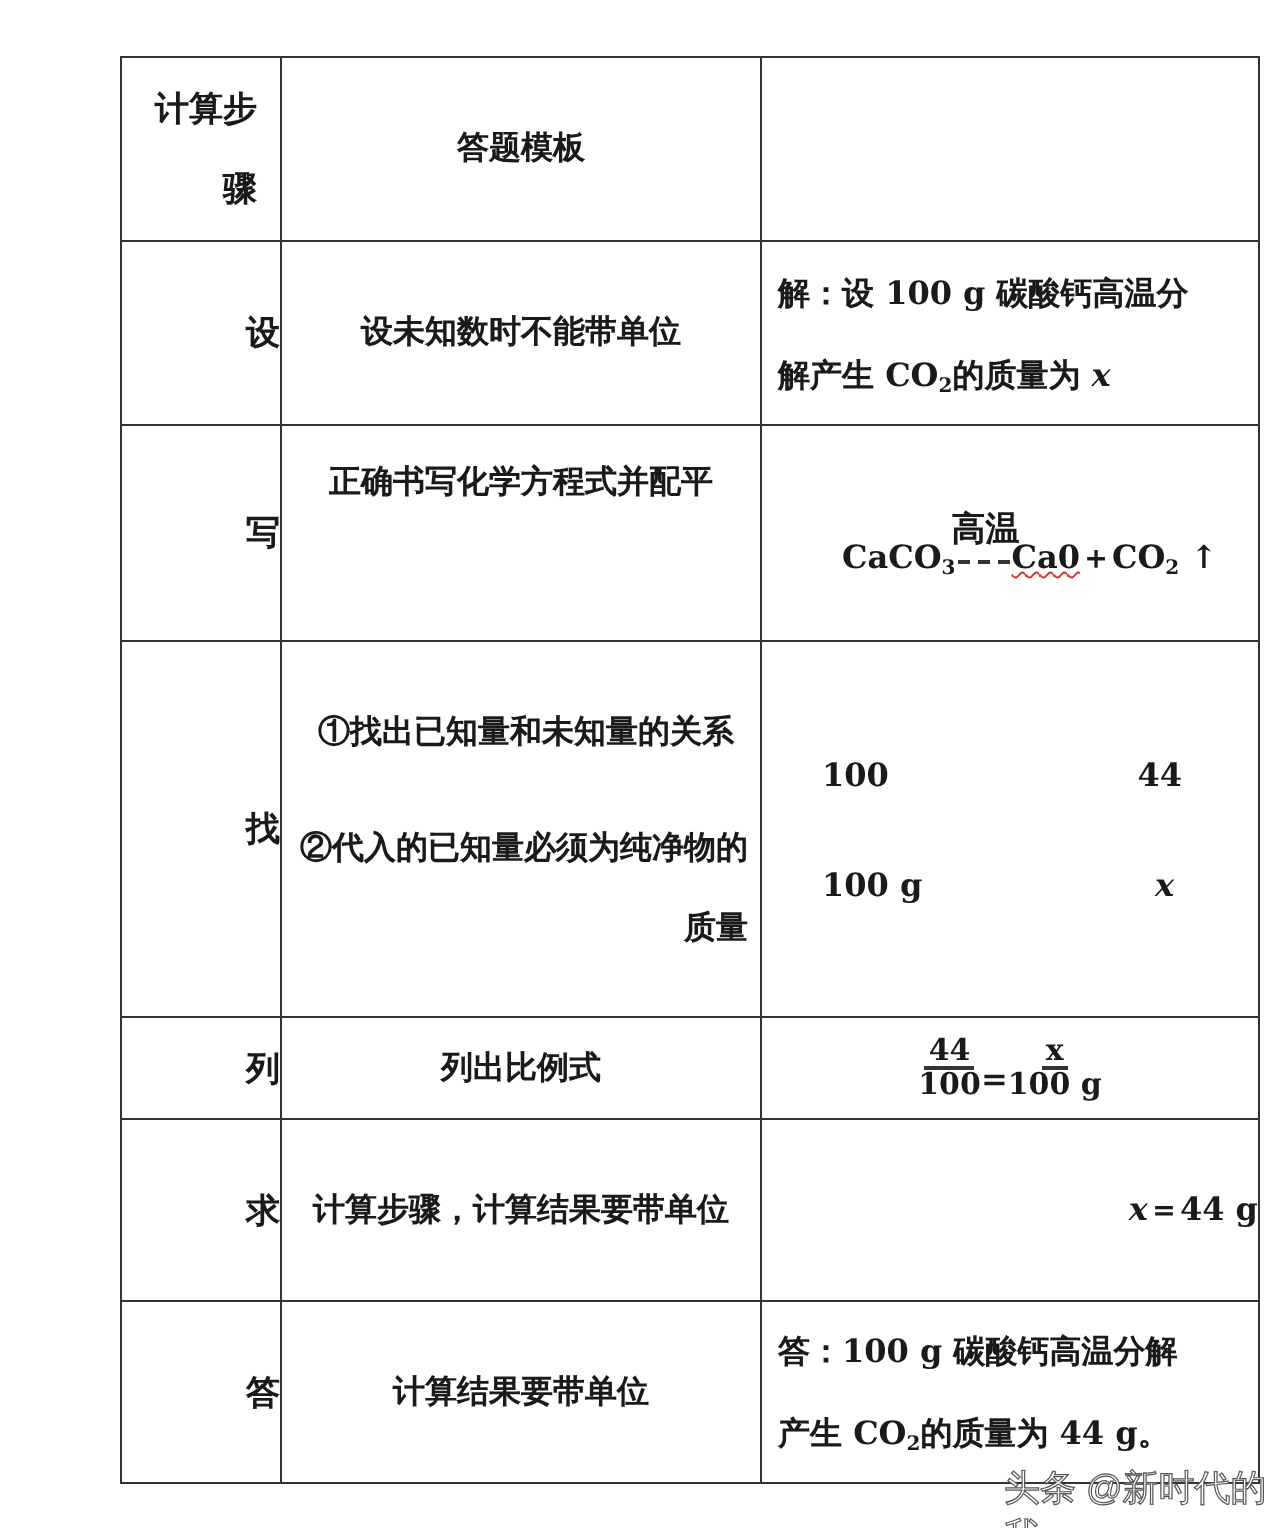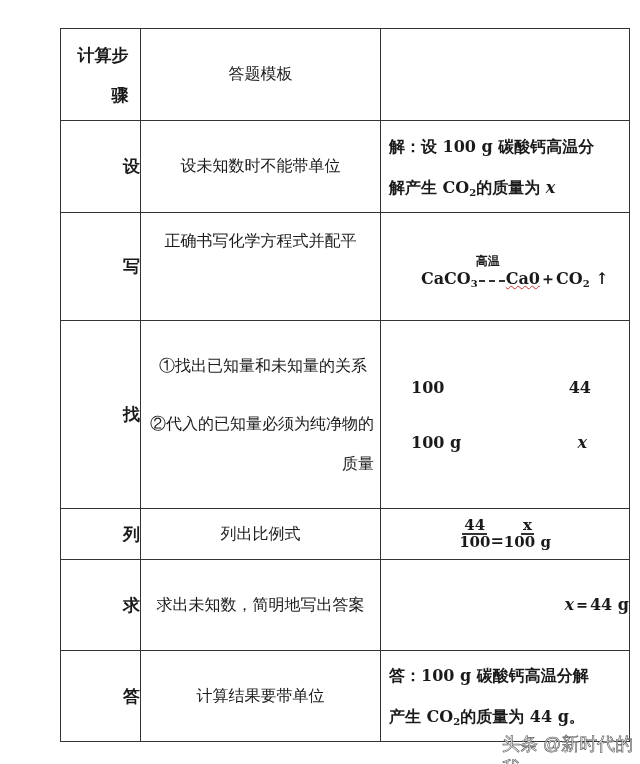--- a/index.html
+++ b/index.html
@@ -1,28 +1,28 @@
 <!DOCTYPE html>
 <html><head>
   <meta charset="utf-8">
   <style>
     html, body { margin: 0; padding: 0; background: #ffffff; }
     body { width: 640px; height: 764px; position: relative; overflow: hidden;
            font-family: "DejaVu Serif", "Liberation Serif", serif; color: #1a1a1a; }
     .tbl { position: absolute; left: 60px; top: 28px; border-collapse: collapse; table-layout: fixed; }
     .tbl td { border: 1.5px solid #333; padding: 0; vertical-align: middle; position: relative; }
     .c1 { width: 79px; text-align: right; font-size: 17px; font-weight: bold; }
-    .c2 { width: 227px; text-align: center; font-size: 16px; font-weight: normal; }
+    .c2 { width: 227px; text-align: center; font-size: 16px; font-weight: bold; }
     .c3 { width: 232px; font-size: 16px; font-weight: bold; }
     .lh { line-height: 41px; }
     .pad { padding: 0 8px !important; }
     .it { font-style: italic; }
     sub { font-size: 10px; vertical-align: -3px; line-height: 0; }
     .eq { display: block; position: absolute; left: 40px; top: 56px; white-space: nowrap; font-size: 16px; }
-    .cond { position: absolute; left: 52px; top: -13px; font-size: 12px; }
+    .cond { position: absolute; left: 52px; top: -13px; font-size: 17px; }
     .arrow-eq { display: inline-block; width: 26px; border-bottom: 2px dashed #333; margin: 0 1px; vertical-align: 2px; }
     .wavy { text-decoration: underline wavy #c33; text-decoration-thickness: 1px; }
     .pair { display: flex; justify-content: space-between; padding: 0 38px 0 30px; }
     .frac { display: inline-flex; flex-direction: column; align-items: center; vertical-align: middle; line-height: 15px; font-size: 15px; }
     .frac .num { border-bottom: 2px solid #333; padding: 0 2px; }
     .watermark { position: absolute; left: 502px; top: 732px; font-family: Liberation Sans, sans-serif;
                  font-size: 18px; color: #fff; -webkit-text-stroke: 0.6px #555; font-weight: normal; }
   </style>
 </head>
 <body>
@@ -91,21 +91,21 @@
           </span><span style="vertical-align:-7px;">=</span><span class="frac">
             <span class="num">x</span>
             <span>100 g</span>
           </span>
     </td>
   </tr>
 
   <tr style="height:91px">
     <td class="c1">求</td>
     <td class="c2" style="padding:0 6px;">
-      <div style="line-height:40px;">求出未知数，简明地写出答案</div>
+      <div style="line-height:40px;">计算步骤，计算结果要带单位</div>
     </td>
     <td class="c3" style="text-align:right;">
       <span class="it">x</span><span>＝44 g</span>
     </td>
   </tr>
 
   <tr style="height:91px">
     <td class="c1">答</td>
     <td class="c2">计算结果要带单位</td>
     <td class="c3 pad lh">

